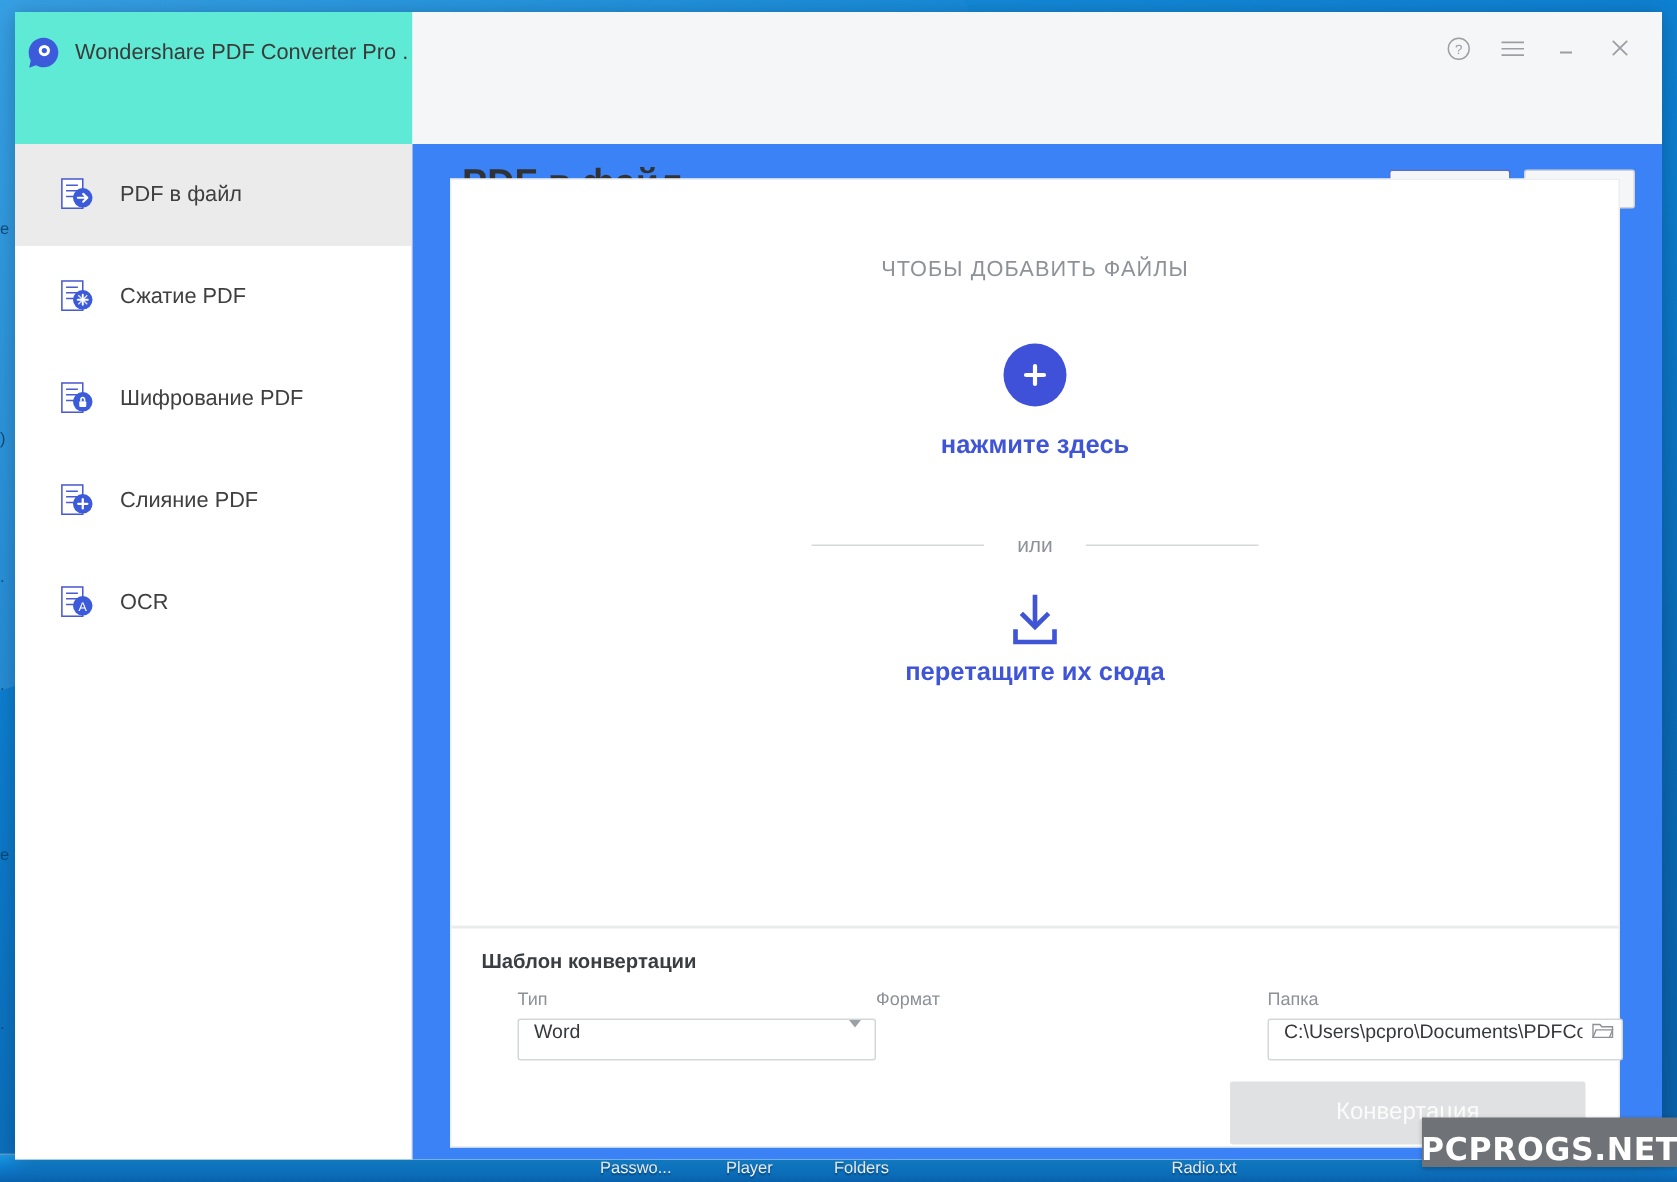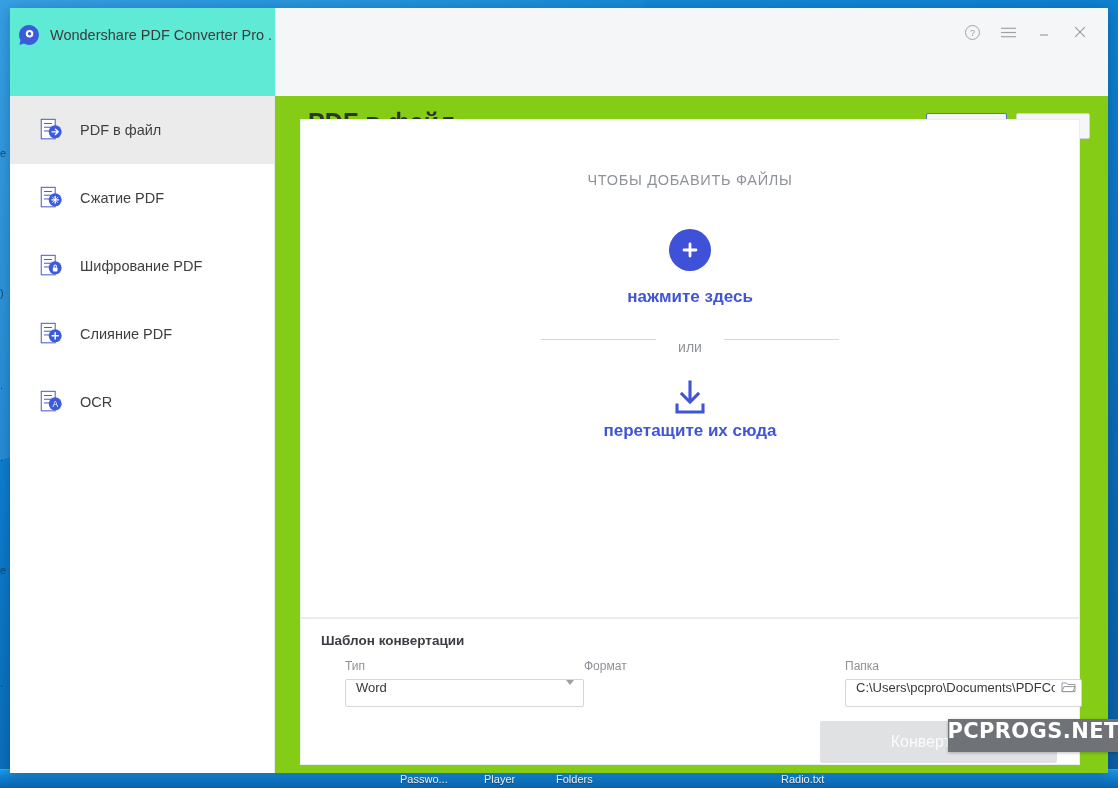--- a/index.html
+++ b/index.html
@@ -170,21 +170,21 @@
     white-space: nowrap;
   }
 
   
   #content {
     position: absolute;
     left: 265px;
     top: 88px;
     right: 0;
     bottom: 0;
-    background: #84cc16;
+    background: #3b82f6;
   }
   #page-head {
     position: absolute;
     left: 0;
     top: 0;
     right: 0;
     height: 62px;
   }
   #page-title {
     position: absolute;
@@ -259,22 +259,23 @@
     align-items: center;
     justify-content: center;
   }
   #click-here {
     margin-top: 16px;
     font-size: 17px;
     font-weight: bold;
     color: #4055d6;
   }
   #or-row {
-    margin-top: 32px;
-    display: flex;
+    margin-top: 48px;
+    display: flex;
+    align-items: center;
     gap: 22px;
   }
   .or-line {
     width: 115px;
     height: 1px;
     background: #d6d8da;
   }
   #or-text {
     font-size: 14px;
     color: #8e9298;
@@ -381,26 +382,26 @@
     justify-content: center;
     font-size: 16px;
     color: #fbfbfb;
     cursor: default;
   }
 
   
   #watermark {
     position: absolute;
     right: 0px;
-    bottom: 36px;
+    bottom: 10px;
     width: 170px;
     height: 33px;
     background: #6f7276;
     display: flex;
-    align-items: flex-start;
+    align-items: flex-end;
     justify-content: center;
     box-shadow: 0 1px 3px rgba(0,0,0,.25);
     margin-left: 20px;
   }
   #watermark span {
     font-family: "DejaVu Sans", sans-serif;
     font-size: 21px;
     font-weight: bold;
     color: #ffffff;
     letter-spacing: .4px;

